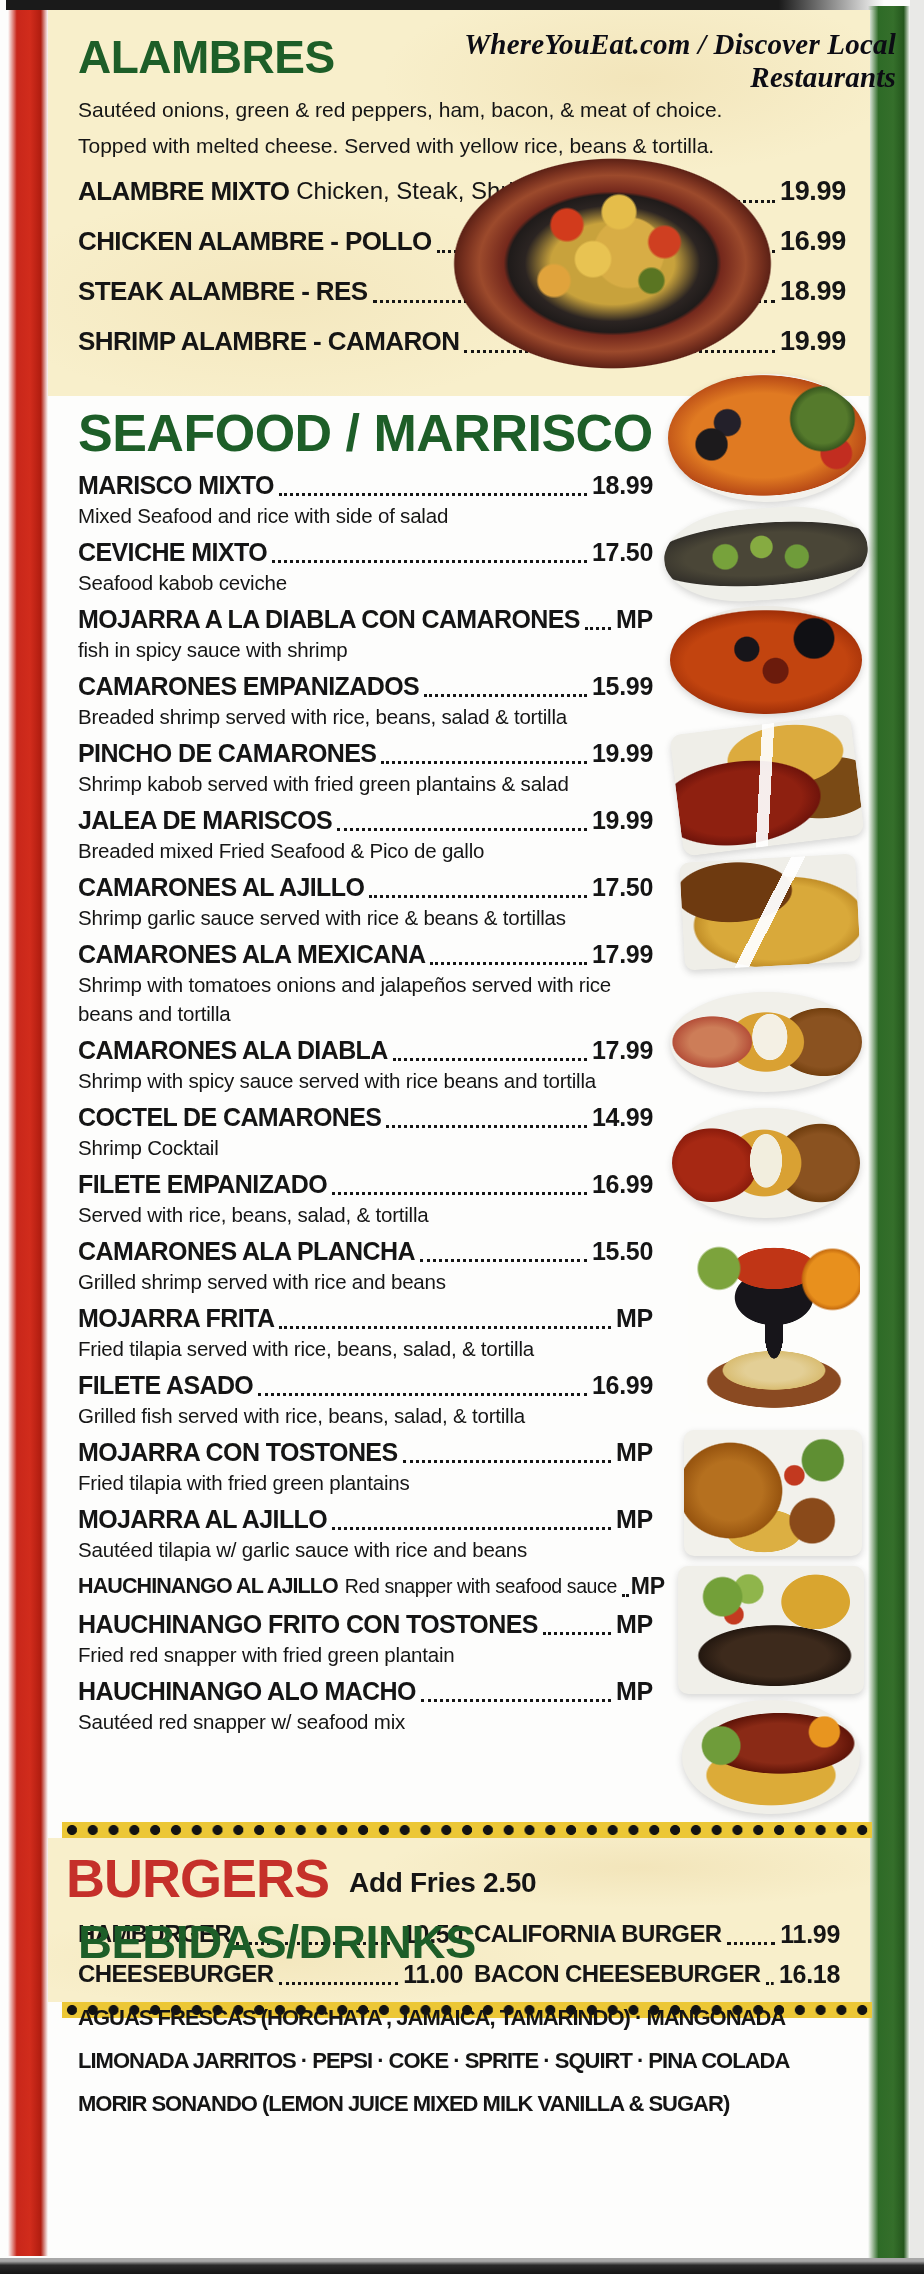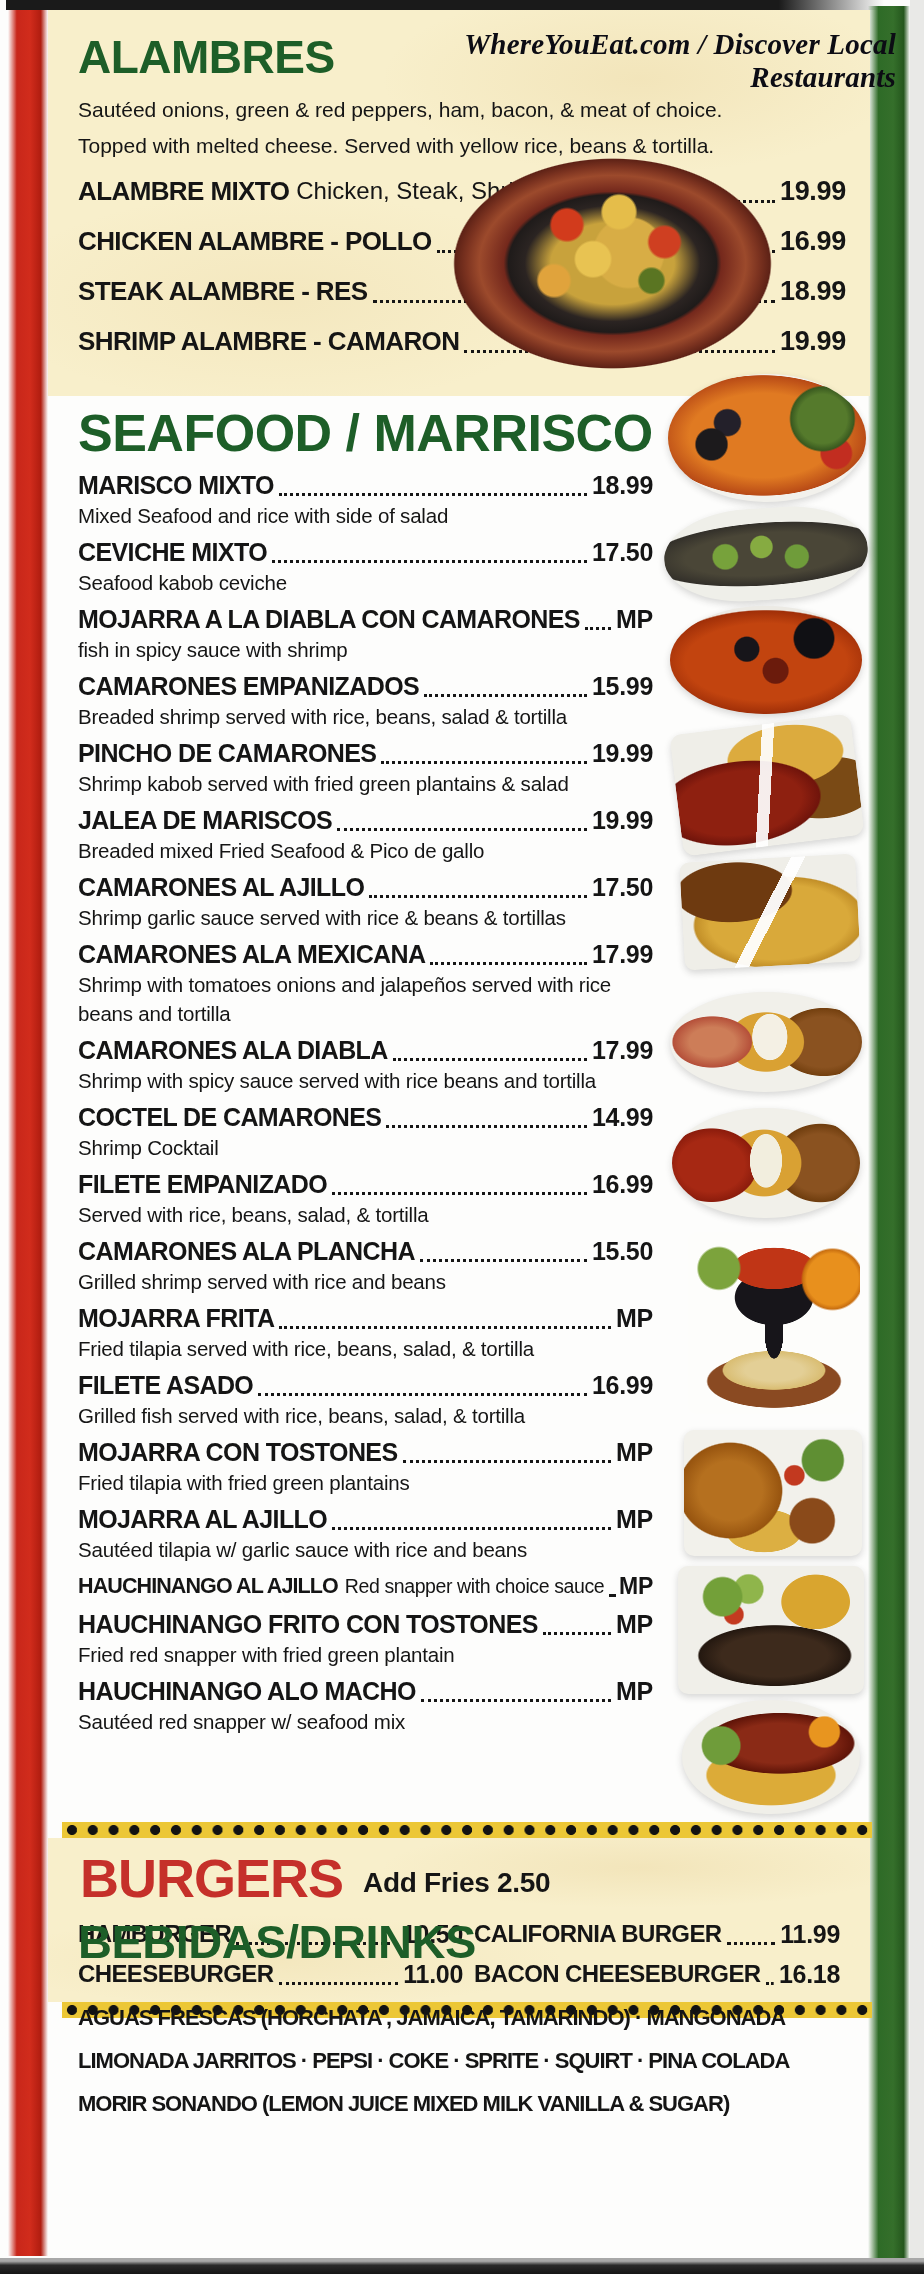--- a/index.html
+++ b/index.html
@@ -66,21 +66,21 @@
   .seafood-block .sec-title{font-size:52px;line-height:56px;margin-bottom:8px;}
   .seafood-items .mi{margin-bottom:6px;}
   .seafood-items .mi-row{font-size:25px;line-height:32px;}
   .seafood-items .mi-price{font-size:25px;}
   .seafood-items .mi-desc{font-size:20.5px;line-height:29px;}
   .seafood-items .with-suffix .mi-name{font-size:21.5px;letter-spacing:-.9px;}
   .seafood-items .with-suffix .mi-suffix{font-size:19.5px;letter-spacing:-.4px;}
   .seafood-items .with-suffix .mi-price{font-size:23px;}
 
   
-  .burgers-head{position:absolute;left:80px;top:1850px;display:flex;align-items:flex-end;}
+  .burgers-head{position:absolute;left:66px;top:1850px;display:flex;align-items:flex-end;}
   .burgers-title{font-size:54px;line-height:56px;font-weight:bold;color:#c5302a;letter-spacing:-1px;}
   .burgers-sub{font-size:28px;font-weight:bold;margin-left:20px;padding-bottom:7px;letter-spacing:-.3px;}
   .burgers-cols{position:absolute;left:78px;top:1918px;width:772px;display:grid;
       grid-template-columns:385px 366px;column-gap:11px;}
   .burgers-cols .mi{margin-bottom:8px;}
   .burgers-cols .mi-row{font-size:24px;line-height:32px;}
   .burgers-cols .mi-price{font-size:25px;}
 
   
   .drinks-block{position:absolute;left:78px;top:1916px;width:790px;}
@@ -391,21 +391,21 @@
 
             <span class="mi-dots"></span>
             <span class="mi-price">MP</span>
           </div>
           <div class="mi-desc">Sautéed tilapia w/ garlic sauce with rice and beans</div>
         </div>
 
         <div class="mi with-suffix">
           <div class="mi-row">
             <span class="mi-name">HAUCHINANGO AL AJILLO</span>
-            <span class="mi-suffix">Red snapper with choice sauce</span>
+            <span class="mi-suffix">Red snapper with seafood sauce</span>
             <span class="mi-dots"></span>
             <span class="mi-price">MP</span>
           </div>
 
         </div>
 
         <div class="mi">
           <div class="mi-row">
             <span class="mi-name">HAUCHINANGO FRITO CON TOSTONES</span>
 

